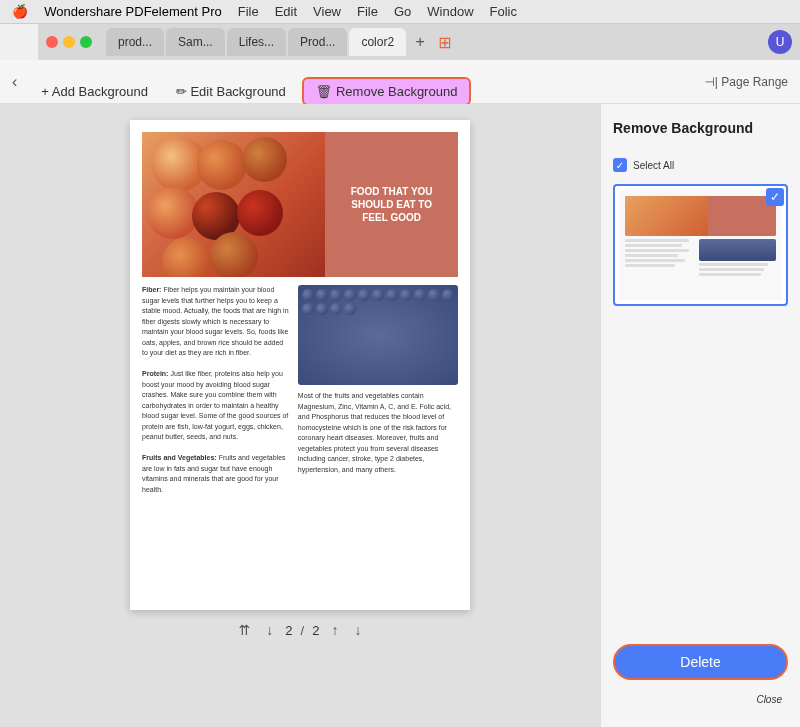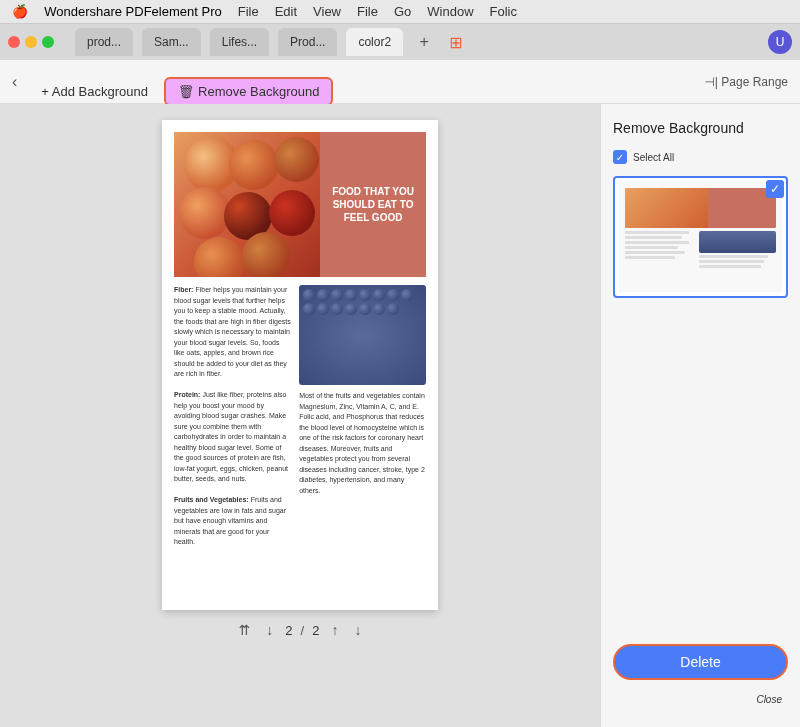--- a/index.html
+++ b/index.html
@@ -19,21 +19,22 @@
     .menu-bar .app-name { font-weight: 400; }
     .menu-bar .menu-item { color: #333; cursor: pointer; }
 
     
     .tab-bar {
       background: #d8d8d8;
       height: 36px;
       display: flex;
       align-items: center;
       padding: 0 8px;
-      gap: 9px;
+      gap: 2px;
+      margin-left: 38px;
     }
     .traffic-lights { display: flex; gap: 5px; margin-right: 12px; }
     .traffic-light { width: 12px; height: 12px; border-radius: 50%; }
     .tl-red { background: #ff5f57; }
     .tl-yellow { background: #febc2e; }
     .tl-green { background: #28c840; }
     .tab {
       background: #c8c8c8;
       border-radius: 6px 6px 0 0;
       padding: 4px 12px;
@@ -94,21 +95,21 @@
       flex-direction: column;
       align-items: center;
       padding: 16px;
       overflow-y: auto;
       background: #e0e0e0;
     }
 
     
     .pdf-page {
       background: white;
-      width: 276px;
+      width: 340px;
       min-height: 490px;
       box-shadow: 0 2px 8px rgba(0,0,0,0.2);
       padding: 12px;
       position: relative;
       font-size: 7.5px;
       line-height: 1.4;
     }
 
     .page-top-image {
       width: 100%;
@@ -230,23 +231,23 @@
     .right-panel {
       width: 200px;
       background: #f5f5f5;
       border-left: 1px solid #ddd;
       padding: 16px 12px;
       display: flex;
       flex-direction: column;
     }
     .panel-title {
       font-size: 14px;
-      font-weight: 400;
+      font-weight: 700;
       color: #222;
-      margin-bottom: 14px;
+      margin-bottom: 22px;
     }
     .select-all-row {
       display: flex;
       align-items: center;
       gap: 6px;
       margin-bottom: 12px;
     }
     .checkbox-blue {
       width: 14px;
       height: 14px;
@@ -389,20 +390,21 @@
   <div class="tab">Prod...</div>
   <div class="tab active">color2</div>
   <div class="tab-add">+</div>
   <div class="tab-grid">⊞</div>
   <div class="tab-avatar">U</div>
 </div>
 
 <div class="toolbar">
   <button class="toolbar-back">‹</button>
   <button class="toolbar-btn">+ Add Background</button>
+  <button class="toolbar-btn">✏ Edit Background</button>
   <button class="toolbar-btn active">🗑 Remove Background</button>
   <div class="toolbar-page-range">⊣| Page Range</div>
 </div>
 
 <div class="main-content">
 
   <div class="document-area">
 
     <div class="pdf-page">
 

